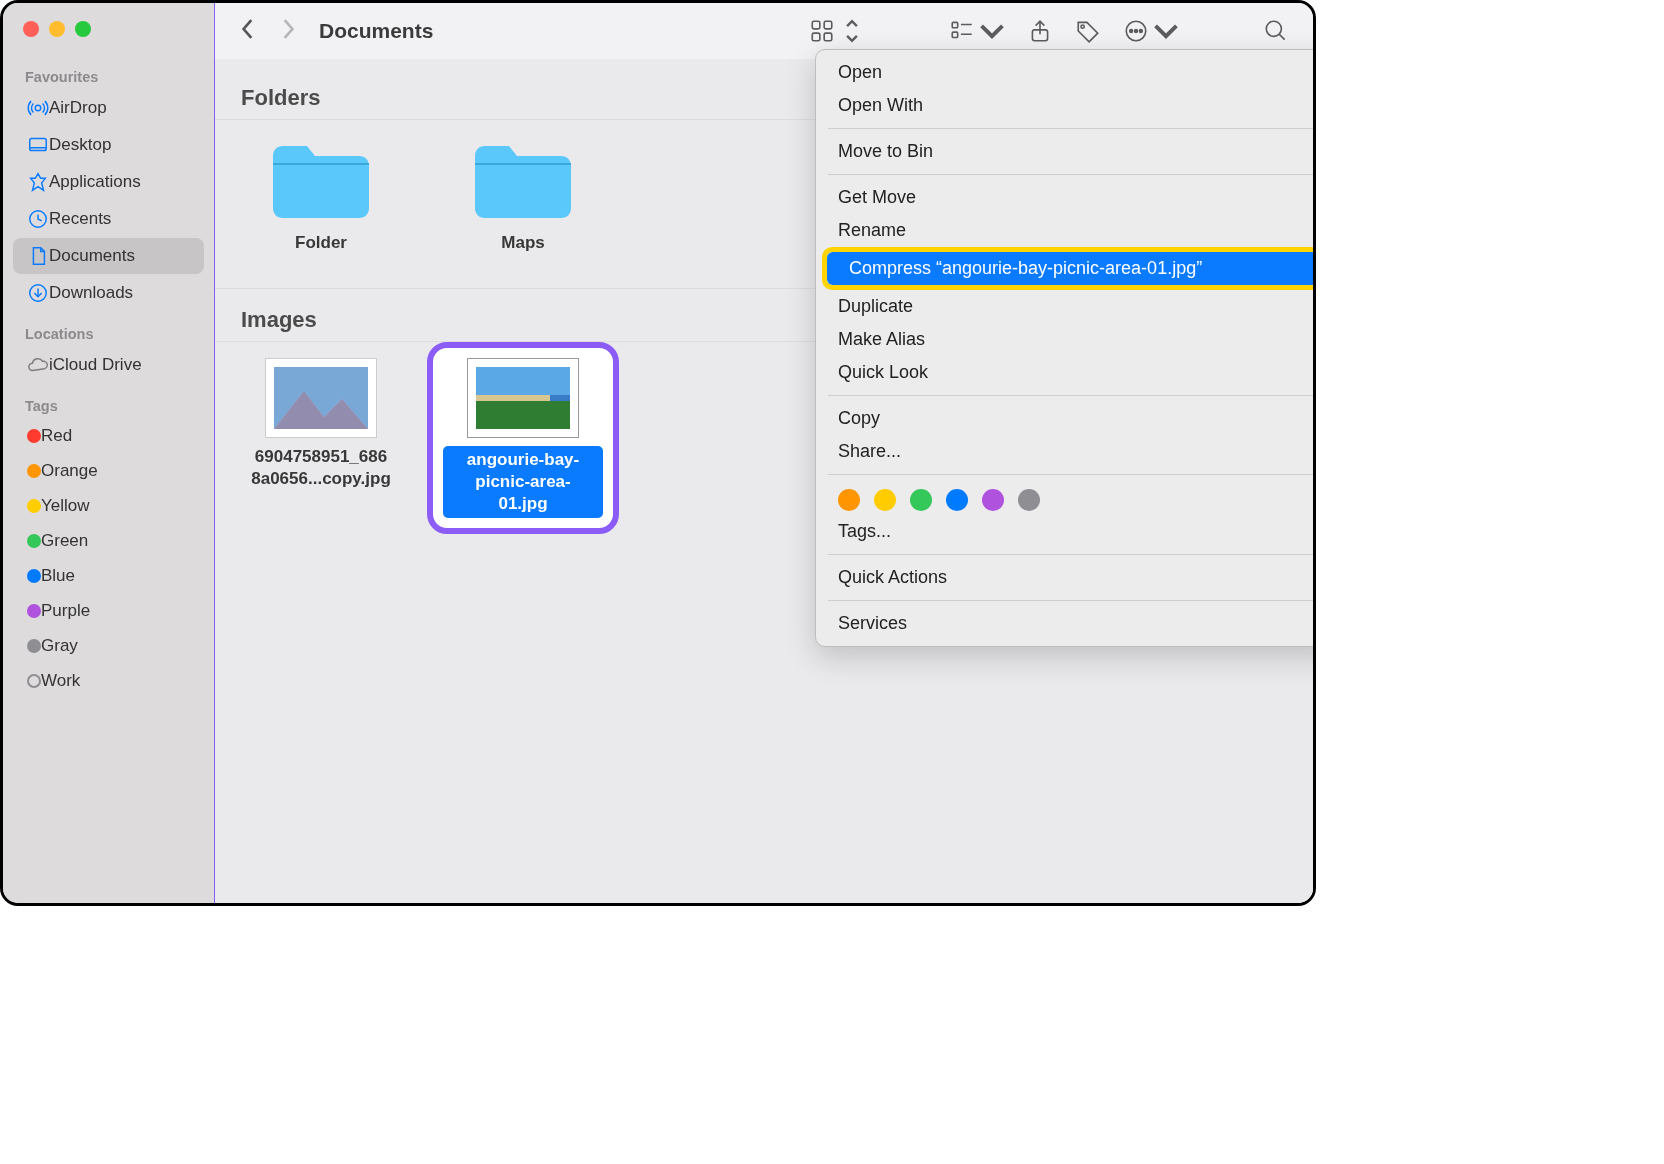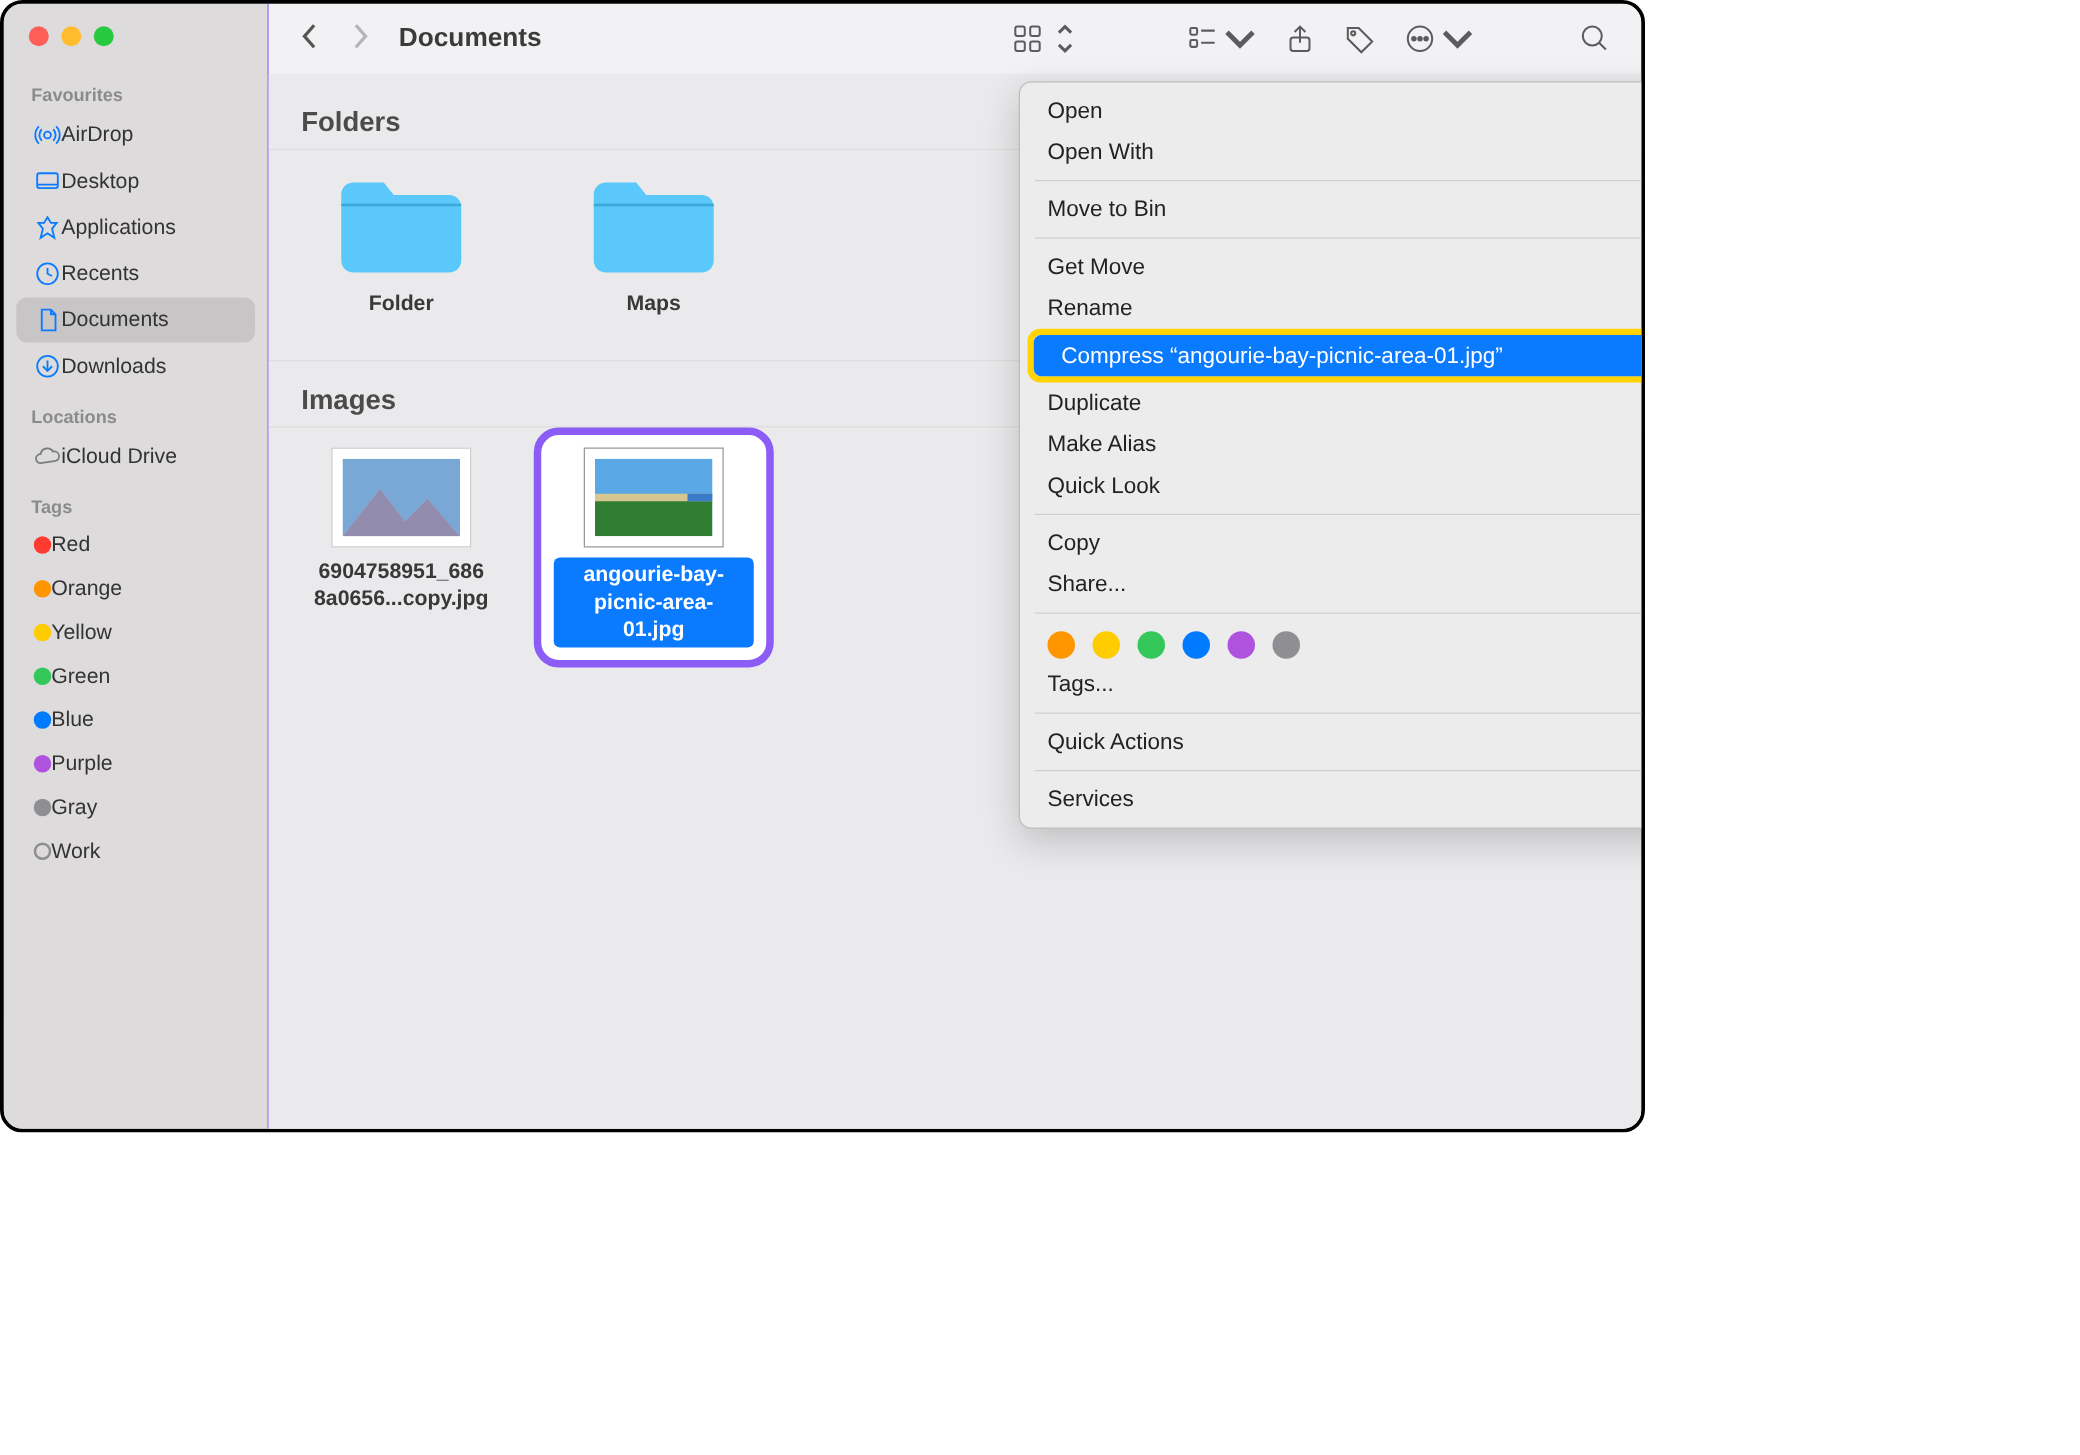--- a/index.html
+++ b/index.html
@@ -35,21 +35,21 @@
 .finder-item{width:160px;display:flex;flex-direction:column;align-items:center;gap:8px;font-weight:bold;}
 .folder-icon{width:108px;height:88px;}
 .folder-icon svg{width:108px;height:88px;}
 .item-label{font-size:17px;color:#383838;text-align:center;line-height:1.3;word-break:break-word;}
 .image-thumb{width:110px;height:78px;background:#fff;border:1px solid #ccc;display:flex;align-items:center;justify-content:center;overflow:hidden;}
 .image-thumb .photo{width:94px;height:62px;}
 
 .hl-wrap{border:6px solid #8b5cf6;border-radius:20px;padding:10px;background:#fff;margin:-16px -16px 0 -16px;}
 .item-label.selected-txt{background:#0a7aff;color:#fff;border-radius:5px;padding:3px 8px;}
 
-.ctx{position:absolute;left:600px;top:62px;width:530px;background:#ececec;border:1px solid #bdbdbd;border-radius:10px;box-shadow:0 10px 30px rgba(0,0,0,0.18);padding:6px 0;}
+.ctx{position:absolute;left:600px;top:46px;width:530px;background:#ececec;border:1px solid #bdbdbd;border-radius:10px;box-shadow:0 10px 30px rgba(0,0,0,0.18);padding:6px 0;}
 .ctx-item{padding:6px 22px;font-size:18px;color:#222;display:flex;align-items:center;justify-content:space-between;}
 .ctx-sep{height:1px;background:#cfcfcf;margin:6px 12px;}
 .ctx-item.hov{background:#0a7aff;color:#fff;}
 .ctx-hl{border:5px solid #ffd400;border-radius:10px;margin:0 6px;padding:0;}
 .ctx-hl .ctx-item{border-radius:6px;}
 .tag-row{display:flex;gap:14px;padding:8px 22px 4px;}
 .tag-circ{width:22px;height:22px;border-radius:50%;}
 </style>
 </head>
 <body>

